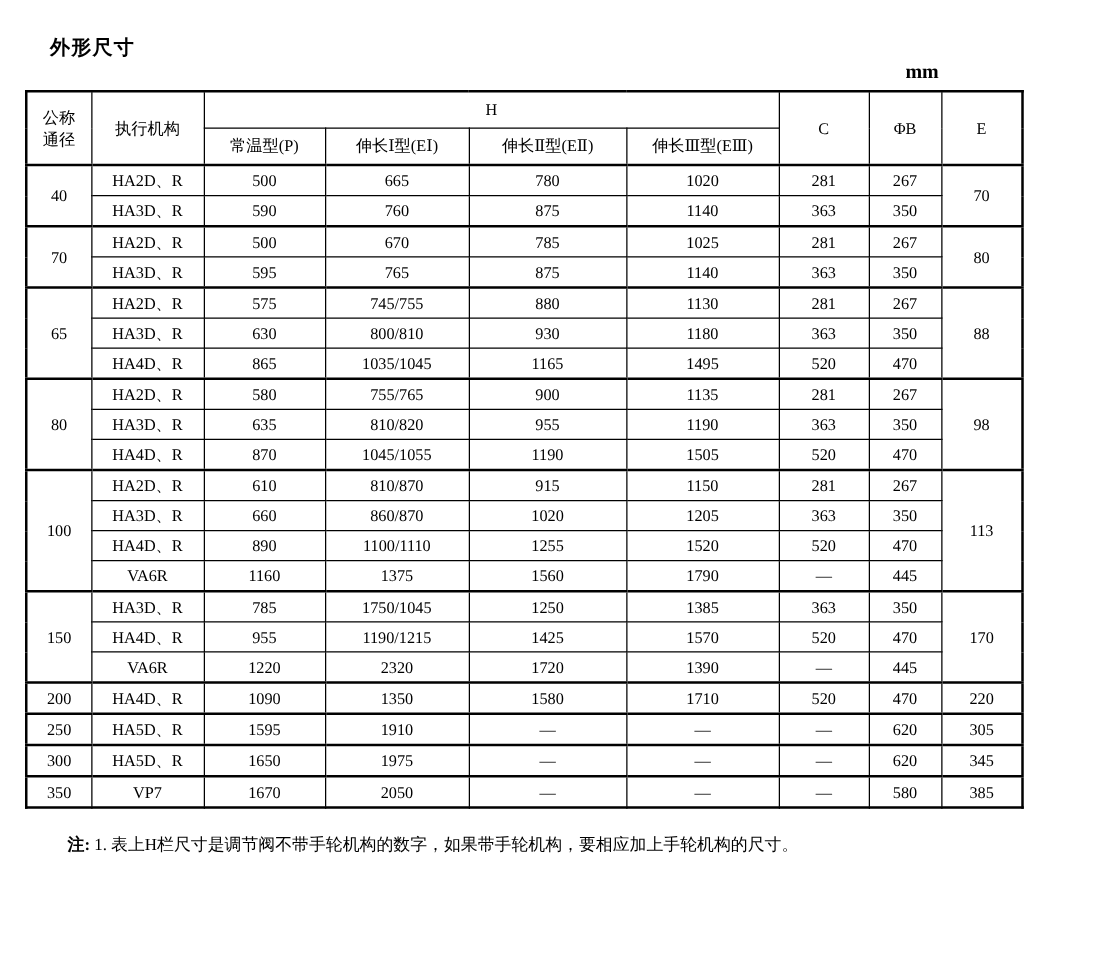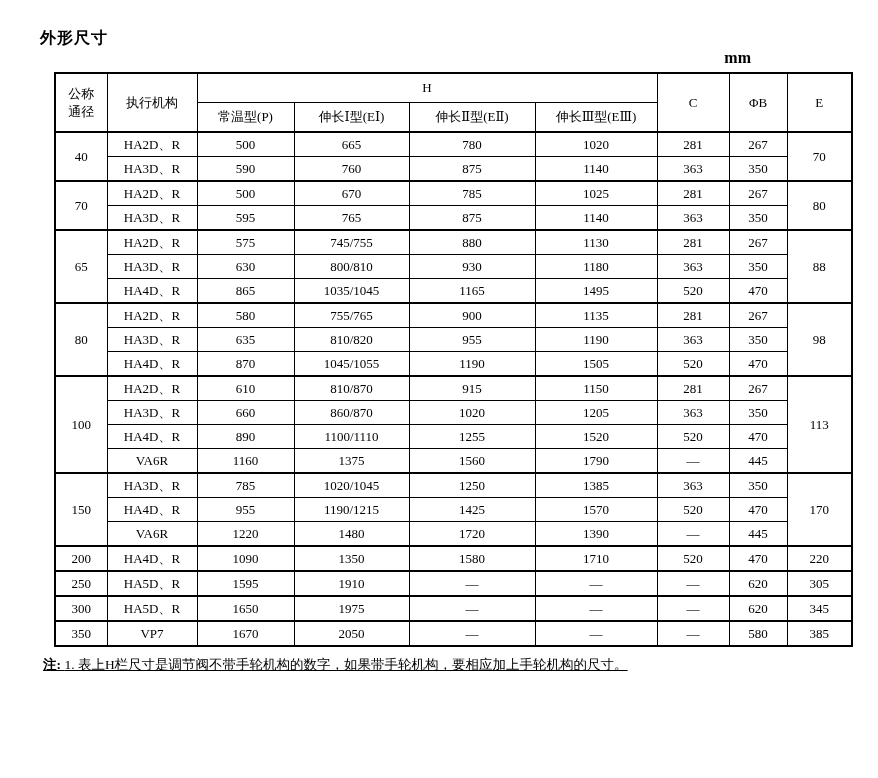--- a/index.html
+++ b/index.html
@@ -21,21 +21,21 @@
   }
   .unit {
     position: absolute;
     right: 34px;
     top: 49px;
     font-size: 16px;
     font-weight: bold;
   }
   table.dims {
     position: absolute;
-    left: 54px;
+    left: 20px;
     top: 72px;
     width: 797px;
     border-collapse: collapse;
     table-layout: fixed;
     border: 2px solid #000;
     padding-left: 25px;
   }
   table.dims th, table.dims td {
     border: 1px solid #000;
     text-align: center;
@@ -51,21 +51,21 @@
   table.dims tbody td { height: 23px; }
   table.dims tbody tr.group-start td { border-top: 2px solid #000; }
   .notes {
     position: absolute;
     left: 38px;
     top: 651px;
     font-size: 13.5px;
     line-height: 1.4;
   }
   .notes .note-label { font-weight: bold; }
-  .notes .note-line { margin: 5px; text-decoration: underline; }
+  .notes .note-line { margin: 16px; }
   .notes .note-line + .note-line { margin-top: 11px; padding-left: 26px; }
 </style>
 </head>
 <body>
 
 <div class="page">
 
   <div class="title">外形尺寸</div>
   <div class="unit">mm</div>
 
@@ -234,40 +234,40 @@
           <td>1375</td>
           <td>1560</td>
           <td>1790</td>
           <td>—</td>
           <td>445</td>
         </tr>
         <tr class="group-start">
           <td rowspan="3">150</td>
           <td>HA3D、R</td>
           <td>785</td>
-          <td>1020/1045</td>
+          <td>1750/1045</td>
           <td>1250</td>
           <td>1385</td>
           <td>363</td>
           <td>350</td>
           <td rowspan="3">170</td>
         </tr>
         <tr>
           <td>HA4D、R</td>
           <td>955</td>
           <td>1190/1215</td>
           <td>1425</td>
           <td>1570</td>
           <td>520</td>
           <td>470</td>
         </tr>
         <tr>
           <td>VA6R</td>
           <td>1220</td>
-          <td>1480</td>
+          <td>2320</td>
           <td>1720</td>
           <td>1390</td>
           <td>—</td>
           <td>445</td>
         </tr>
         <tr class="group-start">
           <td>200</td>
           <td>HA4D、R</td>
           <td>1090</td>
           <td>1350</td>

